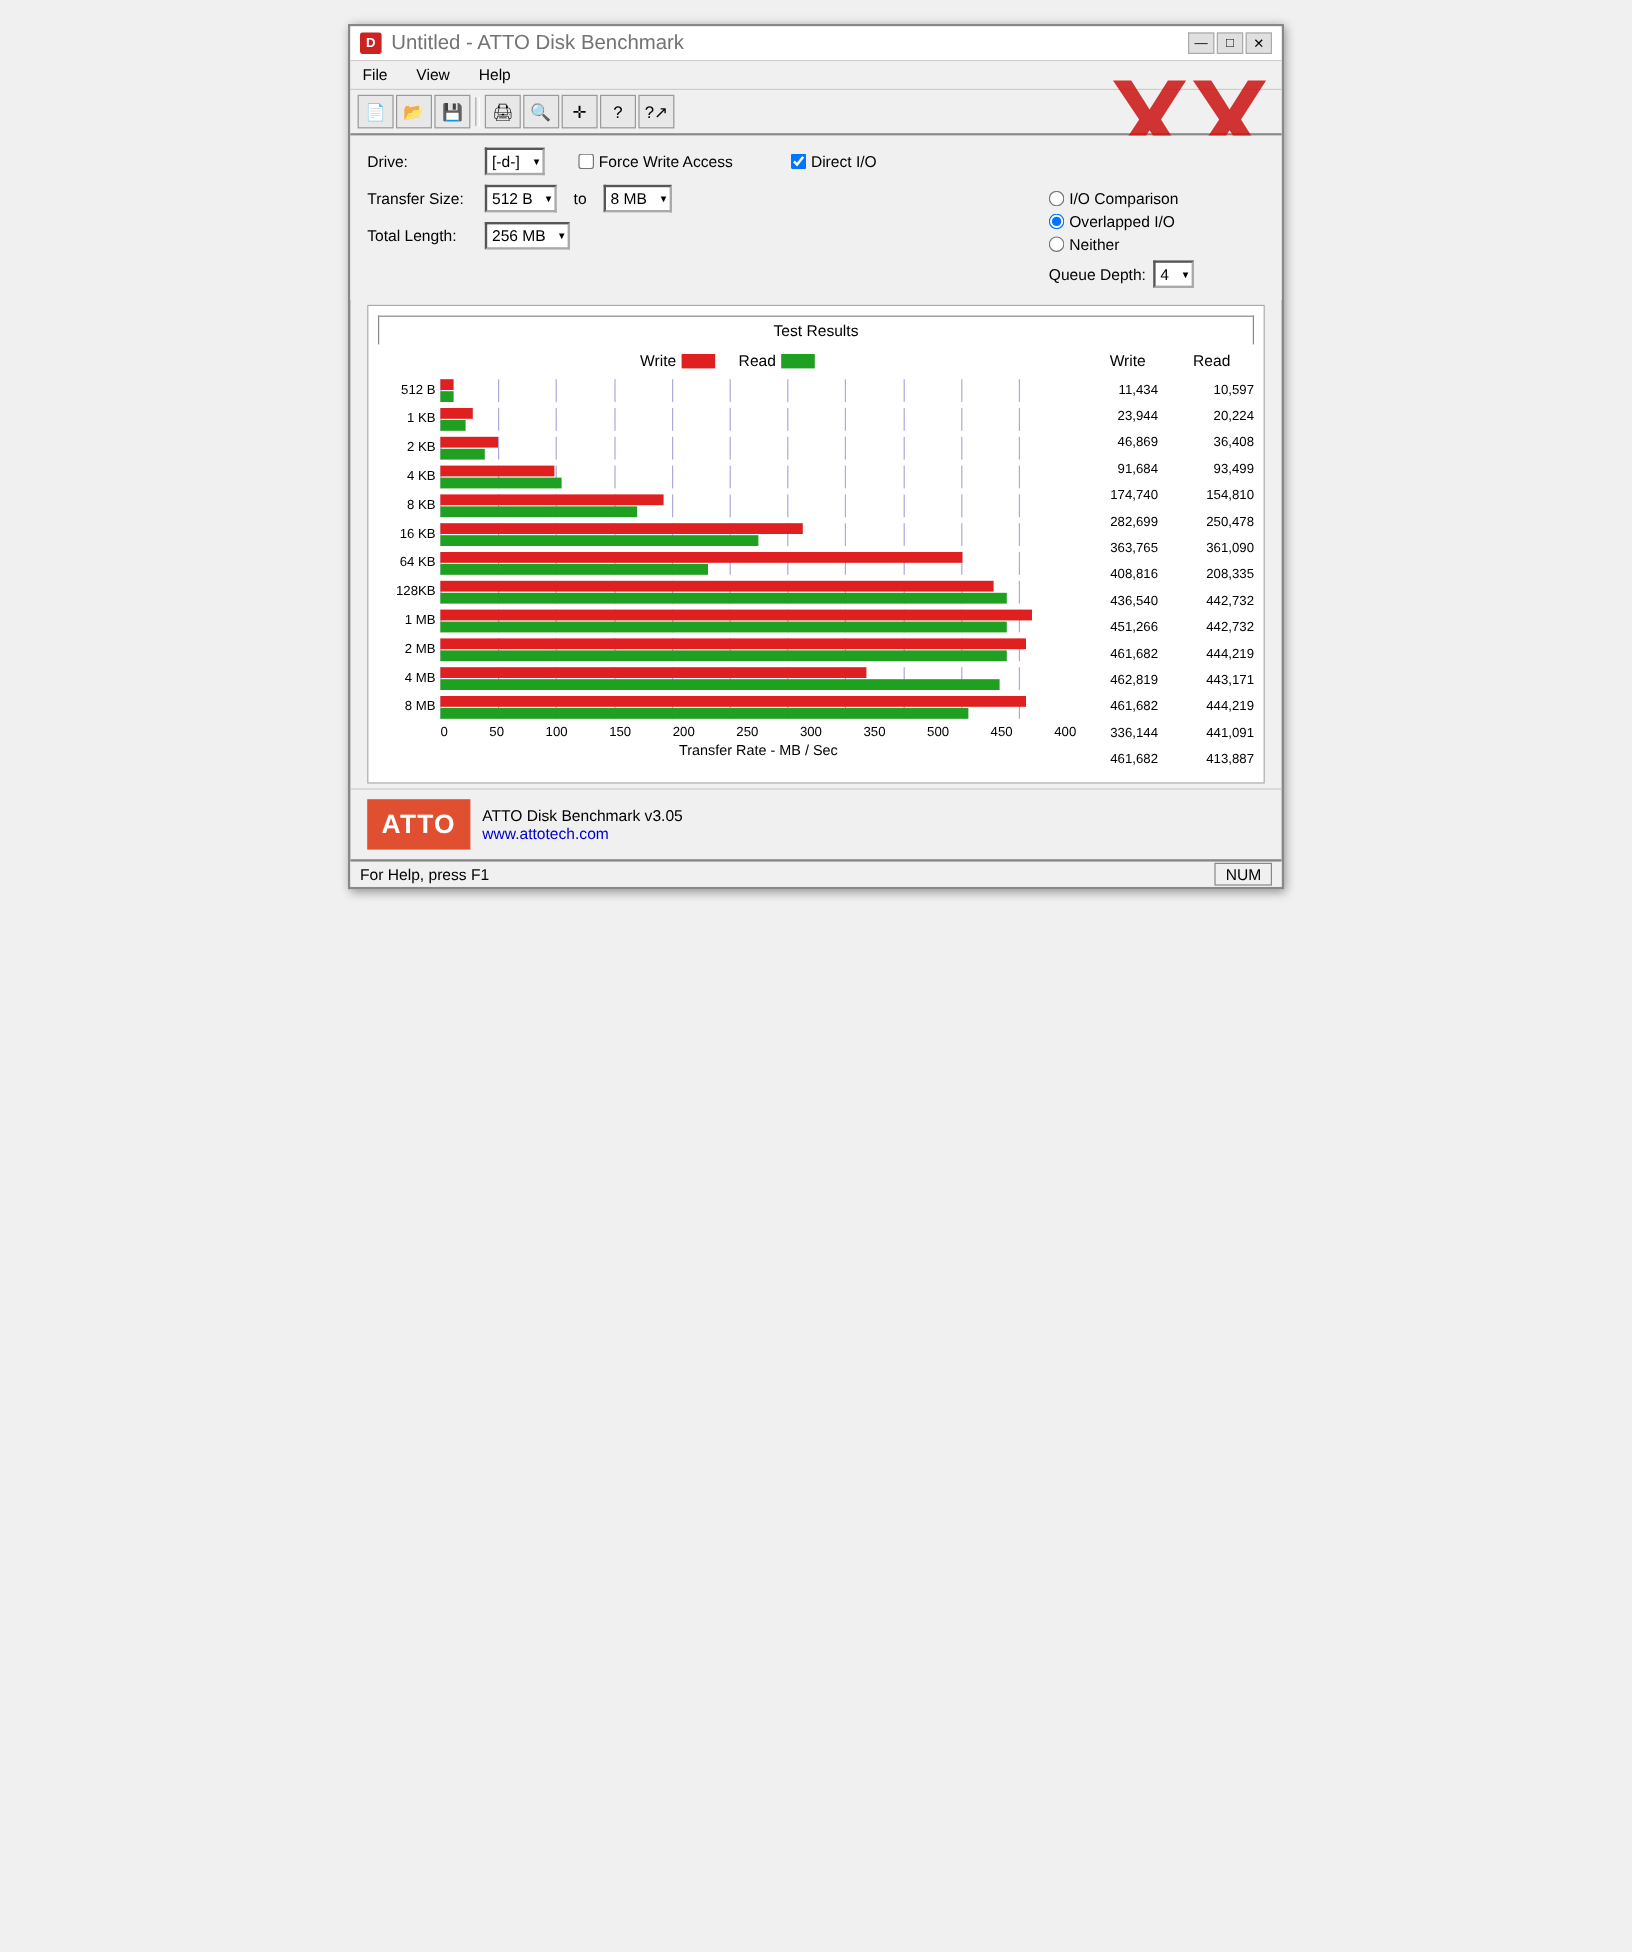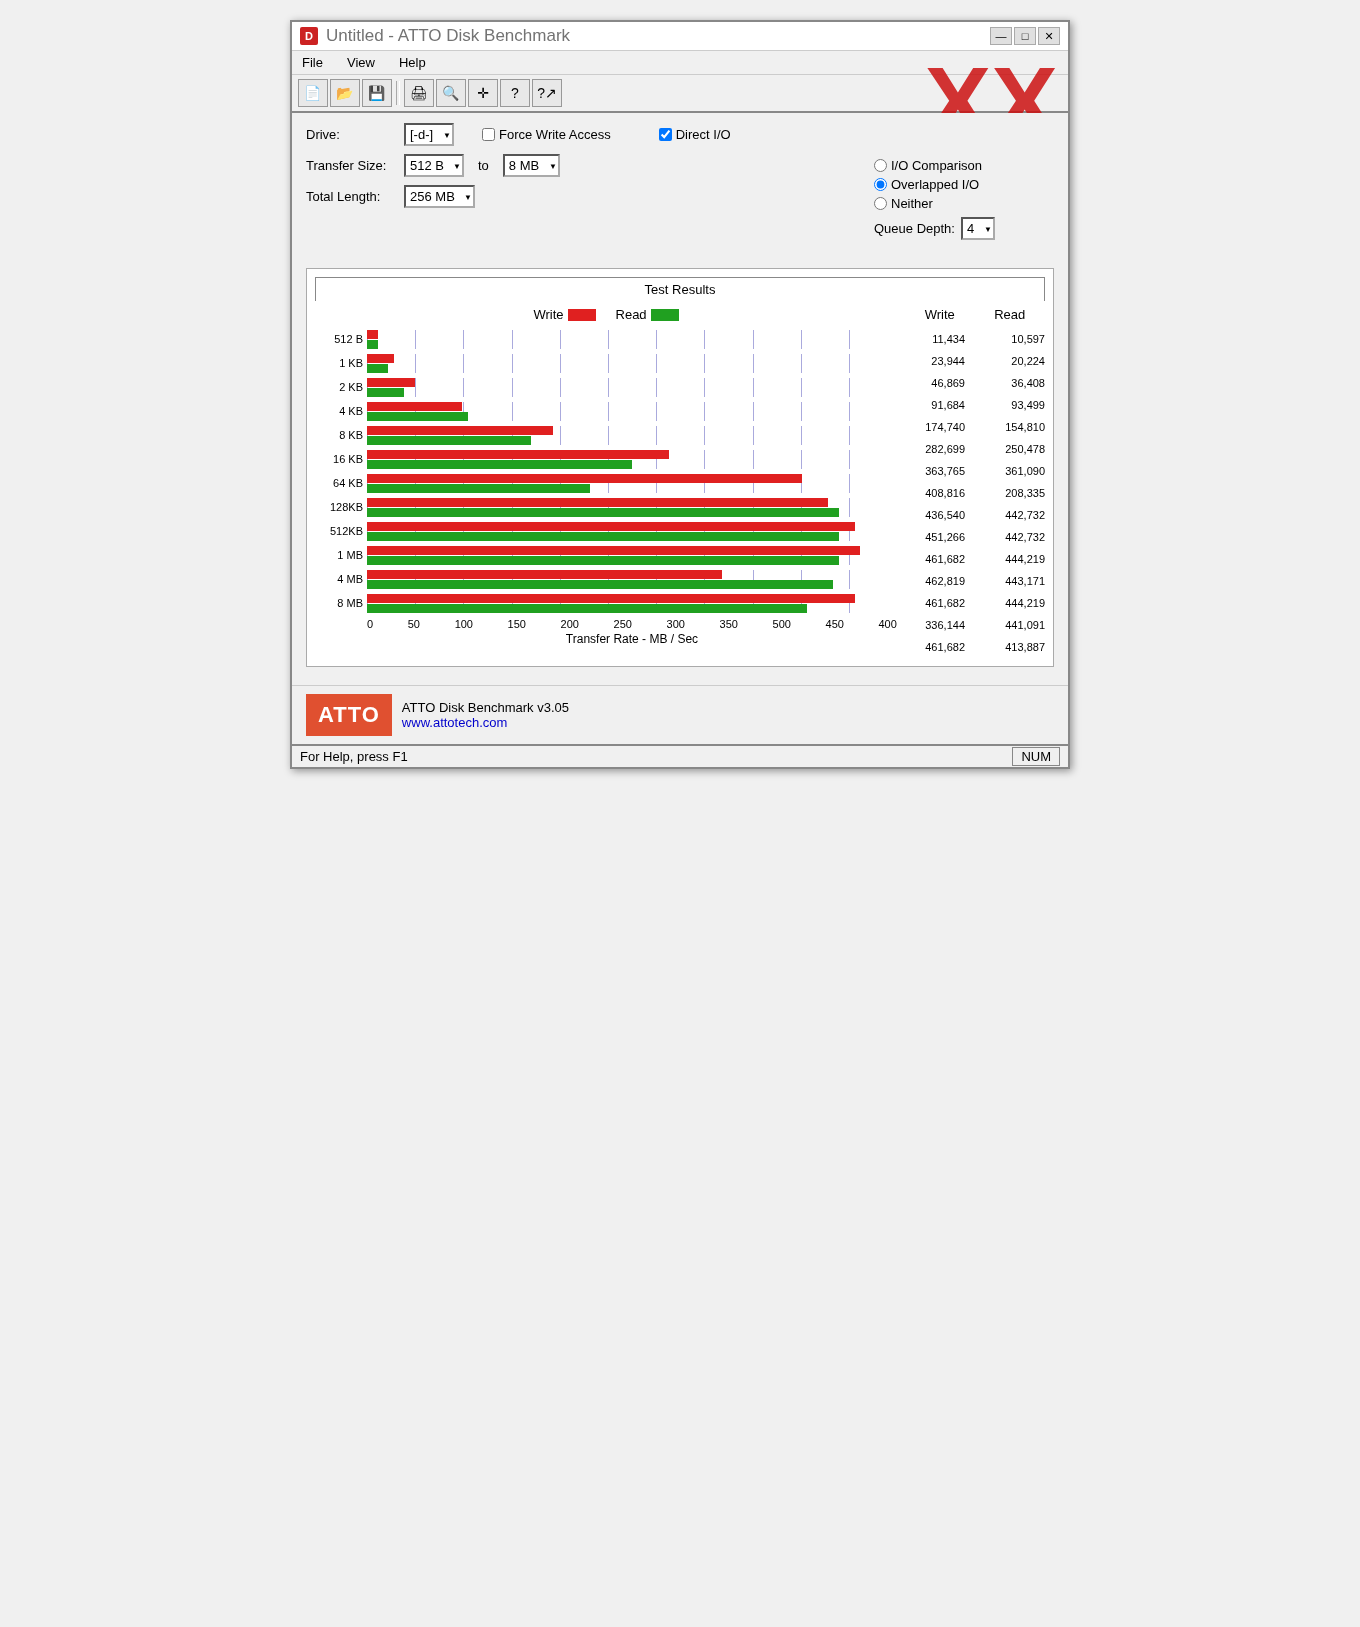--- a/index.html
+++ b/index.html
@@ -184,21 +184,21 @@
       width: 100%;
       height: 60px;
       background: white;
       border: 2px inset #aaa;
       font-size: 13px;
       padding: 4px;
       resize: none;
       margin-top: 6px;
     }
     .chart-section {
-      margin: 18px 14px;
+      margin: 4px 14px;
       border: 1px solid #aaa;
       background: white;
       padding: 8px;
     }
     .chart-title {
       text-align: center;
       font-size: 13px;
       margin-bottom: 6px;
       border-top: 1px solid #888;
       border-left: 1px solid #888;
@@ -628,56 +628,56 @@
                     <div style="border-left: 1px solid rgb(170, 170, 221); flex: 1 1 0%;"></div>
                     <div style="border-left: 1px solid rgb(170, 170, 221); flex: 1 1 0%;"></div>
                     <div style="border-left: 1px solid rgb(170, 170, 221); flex: 1 1 0%;"></div>
                     <div style="border-left: 1px solid rgb(170, 170, 221); flex: 1 1 0%;"></div>
                   </div>
                   <div class="bar bar-write" style="width: 87%; position: relative; z-index: 1;"></div>
                   <div class="bar bar-read" style="width: 89%; position: relative; z-index: 1;"></div>
                 </div>
               </div>
               <div class="bar-row">
-                <div class="bar-label">512KB</div>
+                <div class="bar-label">1 MB</div>
+                <div class="bar-group" style="position: relative;">
+                  <div style="position: absolute; inset: 0px; display: flex; pointer-events: none;">
+                    <div style="border-left: 1px solid rgb(170, 170, 221); flex: 1 1 0%;"></div>
+                    <div style="border-left: 1px solid rgb(170, 170, 221); flex: 1 1 0%;"></div>
+                    <div style="border-left: 1px solid rgb(170, 170, 221); flex: 1 1 0%;"></div>
+                    <div style="border-left: 1px solid rgb(170, 170, 221); flex: 1 1 0%;"></div>
+                    <div style="border-left: 1px solid rgb(170, 170, 221); flex: 1 1 0%;"></div>
+                    <div style="border-left: 1px solid rgb(170, 170, 221); flex: 1 1 0%;"></div>
+                    <div style="border-left: 1px solid rgb(170, 170, 221); flex: 1 1 0%;"></div>
+                    <div style="border-left: 1px solid rgb(170, 170, 221); flex: 1 1 0%;"></div>
+                    <div style="border-left: 1px solid rgb(170, 170, 221); flex: 1 1 0%;"></div>
+                    <div style="border-left: 1px solid rgb(170, 170, 221); flex: 1 1 0%;"></div>
+                    <div style="border-left: 1px solid rgb(170, 170, 221); flex: 1 1 0%;"></div>
+                  </div>
+                  <div class="bar bar-write" style="width: 93%; position: relative; z-index: 1;"></div>
+                  <div class="bar bar-read" style="width: 89%; position: relative; z-index: 1;"></div>
+                </div>
+              </div>
+              <div class="bar-row">
+                <div class="bar-label">2 MB</div>
                 <div class="bar-group" style="position: relative;">
                   <div style="position: absolute; inset: 0px; display: flex; pointer-events: none;">
                     <div style="border-left: 1px solid rgb(170, 170, 221); flex: 1 1 0%;"></div>
                     <div style="border-left: 1px solid rgb(170, 170, 221); flex: 1 1 0%;"></div>
                     <div style="border-left: 1px solid rgb(170, 170, 221); flex: 1 1 0%;"></div>
                     <div style="border-left: 1px solid rgb(170, 170, 221); flex: 1 1 0%;"></div>
                     <div style="border-left: 1px solid rgb(170, 170, 221); flex: 1 1 0%;"></div>
                     <div style="border-left: 1px solid rgb(170, 170, 221); flex: 1 1 0%;"></div>
                     <div style="border-left: 1px solid rgb(170, 170, 221); flex: 1 1 0%;"></div>
                     <div style="border-left: 1px solid rgb(170, 170, 221); flex: 1 1 0%;"></div>
                     <div style="border-left: 1px solid rgb(170, 170, 221); flex: 1 1 0%;"></div>
                     <div style="border-left: 1px solid rgb(170, 170, 221); flex: 1 1 0%;"></div>
                     <div style="border-left: 1px solid rgb(170, 170, 221); flex: 1 1 0%;"></div>
                   </div>
                   <div class="bar bar-write" style="width: 92%; position: relative; z-index: 1;"></div>
-                  <div class="bar bar-read" style="width: 89%; position: relative; z-index: 1;"></div>
-                </div>
-              </div>
-              <div class="bar-row">
-                <div class="bar-label">1 MB</div>
-                <div class="bar-group" style="position: relative;">
-                  <div style="position: absolute; inset: 0px; display: flex; pointer-events: none;">
-                    <div style="border-left: 1px solid rgb(170, 170, 221); flex: 1 1 0%;"></div>
-                    <div style="border-left: 1px solid rgb(170, 170, 221); flex: 1 1 0%;"></div>
-                    <div style="border-left: 1px solid rgb(170, 170, 221); flex: 1 1 0%;"></div>
-                    <div style="border-left: 1px solid rgb(170, 170, 221); flex: 1 1 0%;"></div>
-                    <div style="border-left: 1px solid rgb(170, 170, 221); flex: 1 1 0%;"></div>
-                    <div style="border-left: 1px solid rgb(170, 170, 221); flex: 1 1 0%;"></div>
-                    <div style="border-left: 1px solid rgb(170, 170, 221); flex: 1 1 0%;"></div>
-                    <div style="border-left: 1px solid rgb(170, 170, 221); flex: 1 1 0%;"></div>
-                    <div style="border-left: 1px solid rgb(170, 170, 221); flex: 1 1 0%;"></div>
-                    <div style="border-left: 1px solid rgb(170, 170, 221); flex: 1 1 0%;"></div>
-                    <div style="border-left: 1px solid rgb(170, 170, 221); flex: 1 1 0%;"></div>
-                  </div>
-                  <div class="bar bar-write" style="width: 93%; position: relative; z-index: 1;"></div>
                   <div class="bar bar-read" style="width: 89%; position: relative; z-index: 1;"></div>
                 </div>
               </div>
               <div class="bar-row">
                 <div class="bar-label">4 MB</div>
                 <div class="bar-group" style="position: relative;">
                   <div style="position: absolute; inset: 0px; display: flex; pointer-events: none;">
                     <div style="border-left: 1px solid rgb(170, 170, 221); flex: 1 1 0%;"></div>
                     <div style="border-left: 1px solid rgb(170, 170, 221); flex: 1 1 0%;"></div>
                     <div style="border-left: 1px solid rgb(170, 170, 221); flex: 1 1 0%;"></div>

